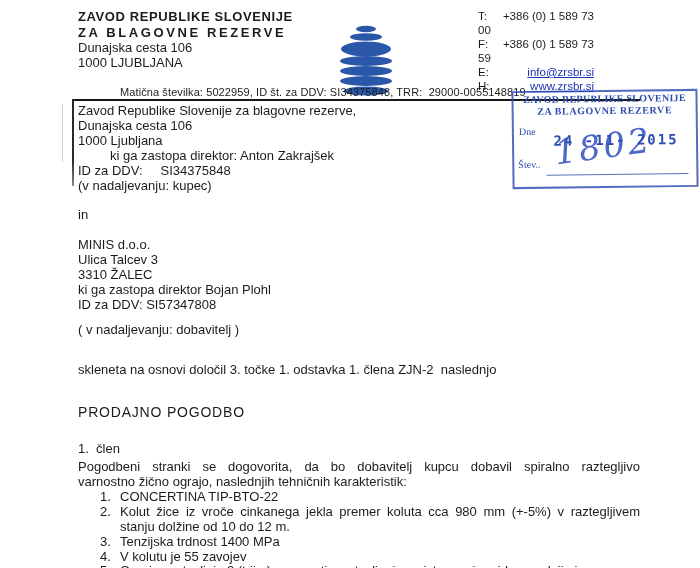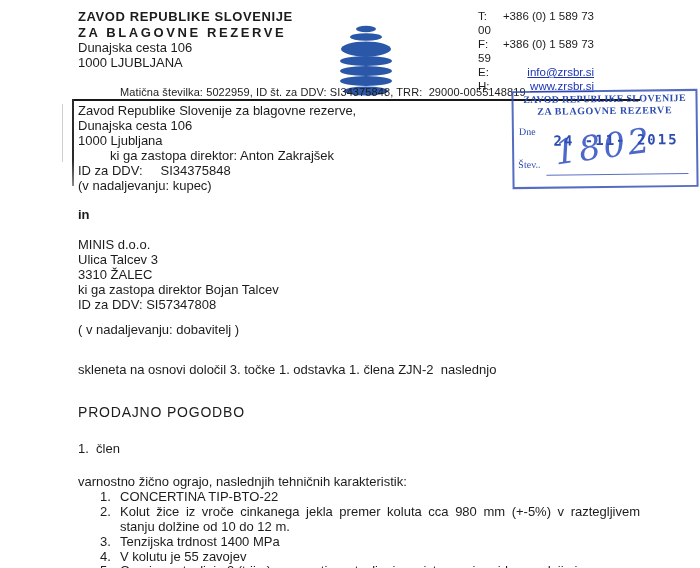--- a/index.html
+++ b/index.html
@@ -102,33 +102,34 @@
     <div class="stamp-hand">1802</div>
   </div>
 
   <div class="abs body-txt" style="left:78px;top:104px;">Zavod Republike Slovenije za blagovne rezerve,</div>
   <div class="abs body-txt" style="left:78px;top:119px;">Dunajska cesta 106</div>
   <div class="abs body-txt" style="left:78px;top:134px;">1000 Ljubljana</div>
   <div class="abs body-txt" style="left:78px;top:149px;padding-left:32px;">ki ga zastopa direktor: Anton Zakrajšek</div>
   <div class="abs body-txt" style="left:78px;top:164px;">ID za DDV:     SI34375848</div>
   <div class="abs body-txt" style="left:78px;top:179px;">(v nadaljevanju: kupec)</div>
 
-  <div class="abs body-txt" style="left:78px;top:208px;font-weight:bold;">in</div>
+  <div class="abs body-txt" style="left:78px;top:208px;">in</div>
 
   <div class="abs body-txt" style="left:78px;top:238px;">MINIS d.o.o.</div>
   <div class="abs body-txt" style="left:78px;top:253px;">Ulica Talcev 3</div>
   <div class="abs body-txt" style="left:78px;top:268px;">3310 ŽALEC</div>
-  <div class="abs body-txt" style="left:78px;top:283px;">ki ga zastopa direktor Bojan Talcev</div>
+  <div class="abs body-txt" style="left:78px;top:283px;">ki ga zastopa direktor Bojan Plohl</div>
   <div class="abs body-txt" style="left:78px;top:298px;">ID za DDV: SI57347808</div>
   <div class="abs body-txt" style="left:78px;top:323px;">( v nadaljevanju: dobavitelj )</div>
 
   <div class="abs body-txt" style="left:78px;top:363px;">skleneta na osnovi določil 3. točke 1. odstavka 1. člena ZJN-2  naslednjo</div>
   <div class="abs body-txt center-line" style="left:78px;top:404px;width:562px;font-size:14px;letter-spacing:0.8px;">PRODAJNO POGODBO</div>
   <div class="abs body-txt center-line" style="left:78px;top:442px;width:562px;">1.  člen</div>
 
+  <div class="abs body-txt justify-last" style="left:78px;top:460px;width:562px;">Pogodbeni stranki se dogovorita, da bo dobavitelj kupcu dobavil spiralno raztegljivo</div>
   <div class="abs body-txt" style="left:78px;top:475px;">varnostno žično ograjo, naslednjih tehničnih karakteristik:</div>
 
   <div class="abs body-txt" style="left:100px;top:490px;"><span class="num-col">1.</span><span>CONCERTINA TIP-BTO-22</span></div>
 
   <div class="abs body-txt" style="left:100px;top:505px;width:540px;"><span class="num-col" style="float:left;">2.</span><span class="justify-last" style="display:block;margin-left:20px;">Kolut žice iz vroče cinkanega jekla premer koluta cca 980 mm (+-5%) v raztegljivem</span></div>
   <div class="abs body-txt" style="left:120px;top:520px;">stanju dolžine od 10 do 12 m.</div>
 
   <div class="abs body-txt" style="left:100px;top:535px;"><span class="num-col">3.</span><span>Tenzijska trdnost 1400 MPa</span></div>
 
   <div class="abs body-txt" style="left:100px;top:550px;"><span class="num-col">4.</span><span>V kolutu je 55 zavojev</span></div>

